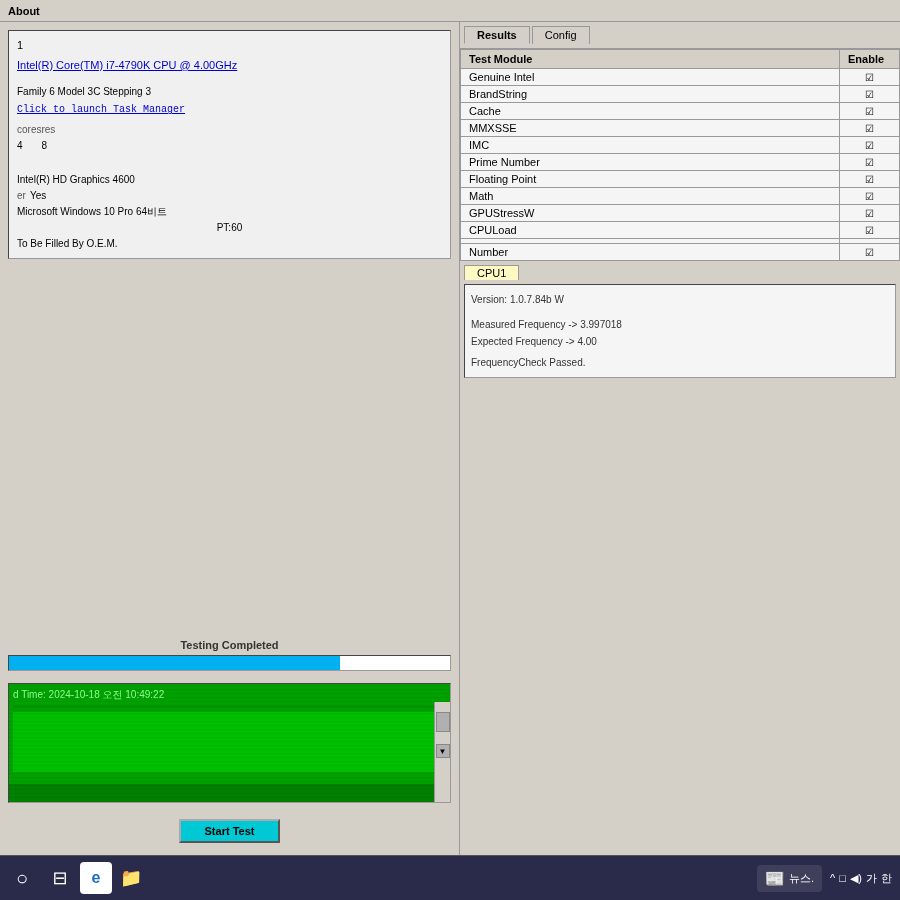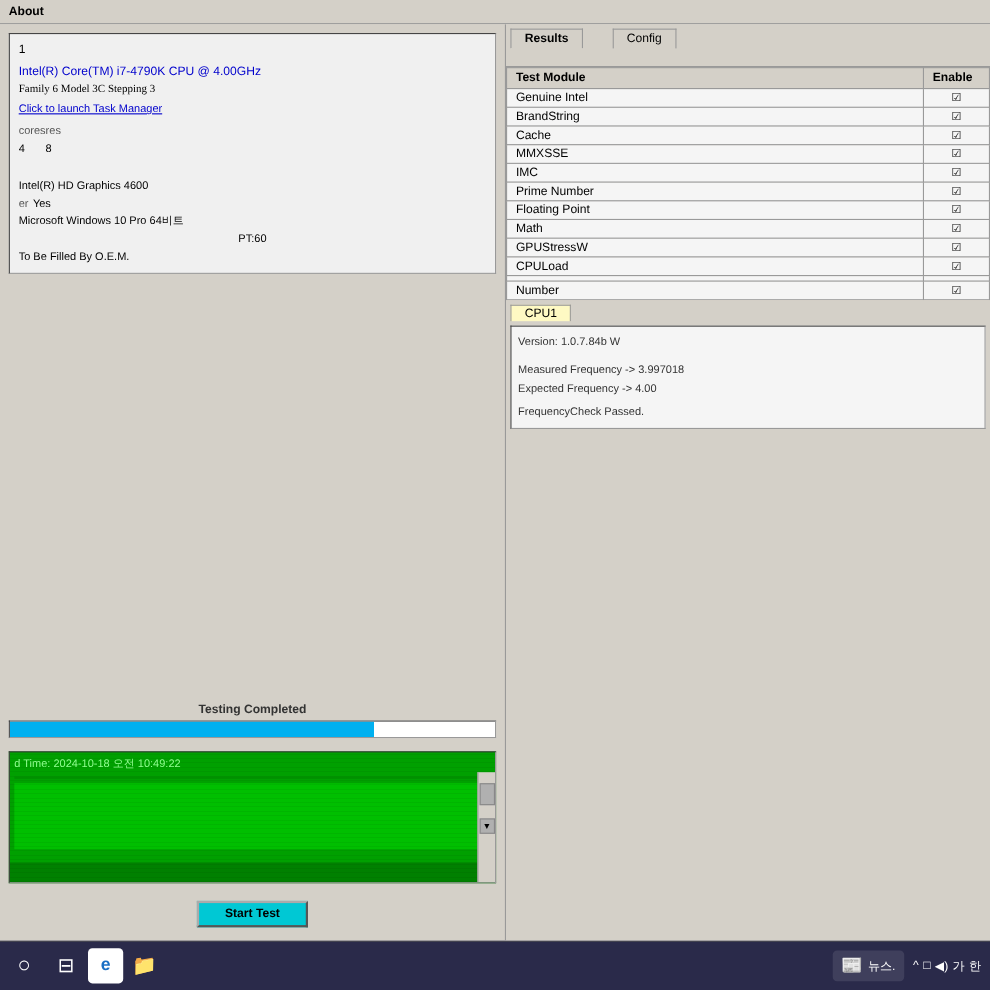--- a/index.html
+++ b/index.html
@@ -154,23 +154,22 @@
       flex: 1;
       background: #d4d0c8;
       display: flex;
       flex-direction: column;
     }
 
     
     .tabs-bar {
       background: #d4d0c8;
       display: flex;
-      padding: 4px 4px 16px;
+      padding: 4px 4px 4px;
       border-bottom: 1px solid #999;
-      gap: 25px;
     }
 
     .tab {
       background: #d4d0c8;
       border: 1px solid #999;
       border-bottom: none;
       padding: 2px 12px;
       font-size: 11px;
       cursor: pointer;
       margin-right: 2px;
@@ -341,23 +340,23 @@
     <span>About</span>
   </div>
 
   <div class="app-window">
     <div class="content-area">
 
       <div class="left-panel">
 
         <div class="cpu-info-section">
           <div style="font-size:11px;margin-bottom:2px;">1</div>
-          <div style="color:#0000cc;font-size:11px;margin-bottom:0;cursor:pointer;">Intel(R) Core(TM) i7-4790K CPU @ 4.00GHz</div>
-          <div style="font-size:10px;margin-bottom:2px;font-family:Liberation Serif, serif;">Family 6 Model 3C Stepping 3</div>
-          <div style="color:#0000cc;text-decoration:underline;font-size:10px;margin-bottom:4px;cursor:pointer;">Click to launch Task Manager</div>
+          <div style="color:#0000cc;text-decoration:underline;font-size:11px;margin-bottom:10px;cursor:pointer;">Intel(R) Core(TM) i7-4790K CPU @ 4.00GHz</div>
+          <div style="font-size:10px;margin-bottom:2px;">Family 6 Model 3C Stepping 3</div>
+          <div style="color:#0000cc;text-decoration:underline;font-size:10px;margin-bottom:4px;cursor:pointer;font-family:Liberation Mono, monospace;">Click to launch Task Manager</div>
           <div style="display:flex;">
             <div>
               <div style="color:#555;font-size:10px;">cores</div>
               <div style="font-size:10px;">4</div>
             </div>
             <div>
               <div style="color:#555;font-size:10px;">res</div>
               <div style="font-size:10px;">8</div>
             </div>
           </div>

